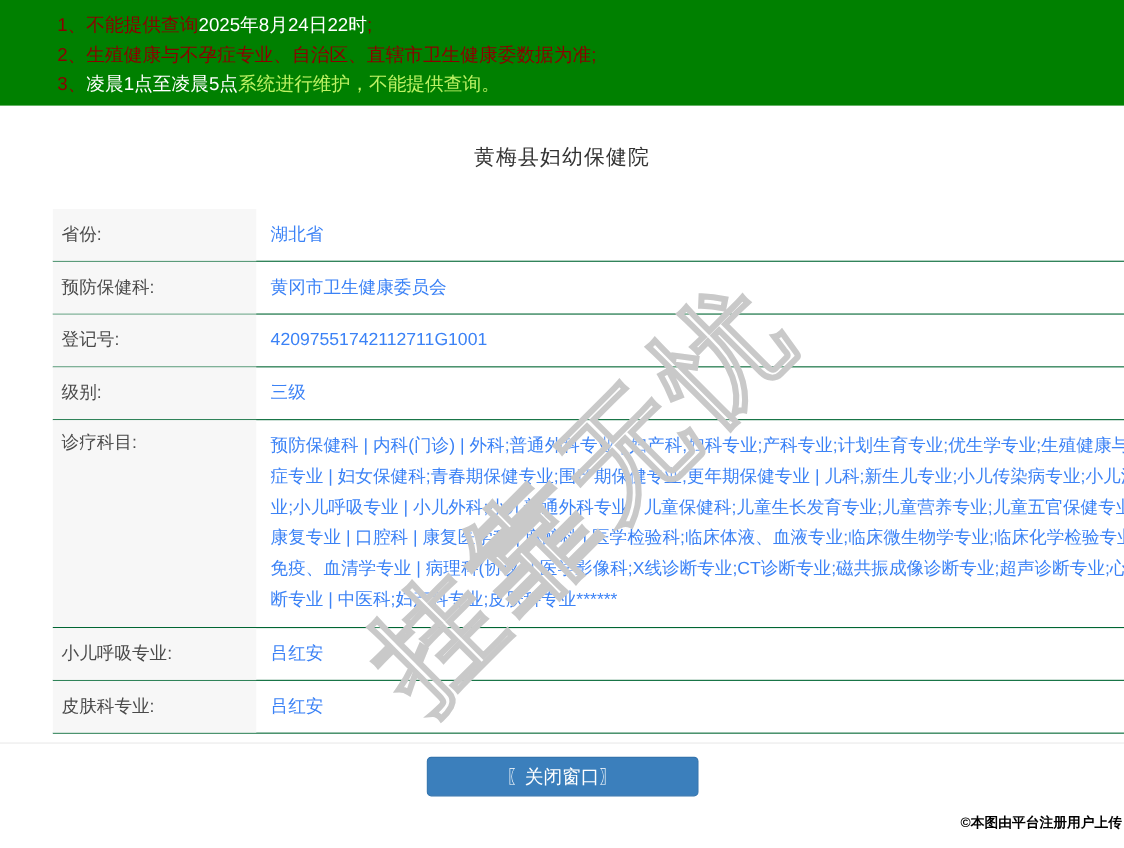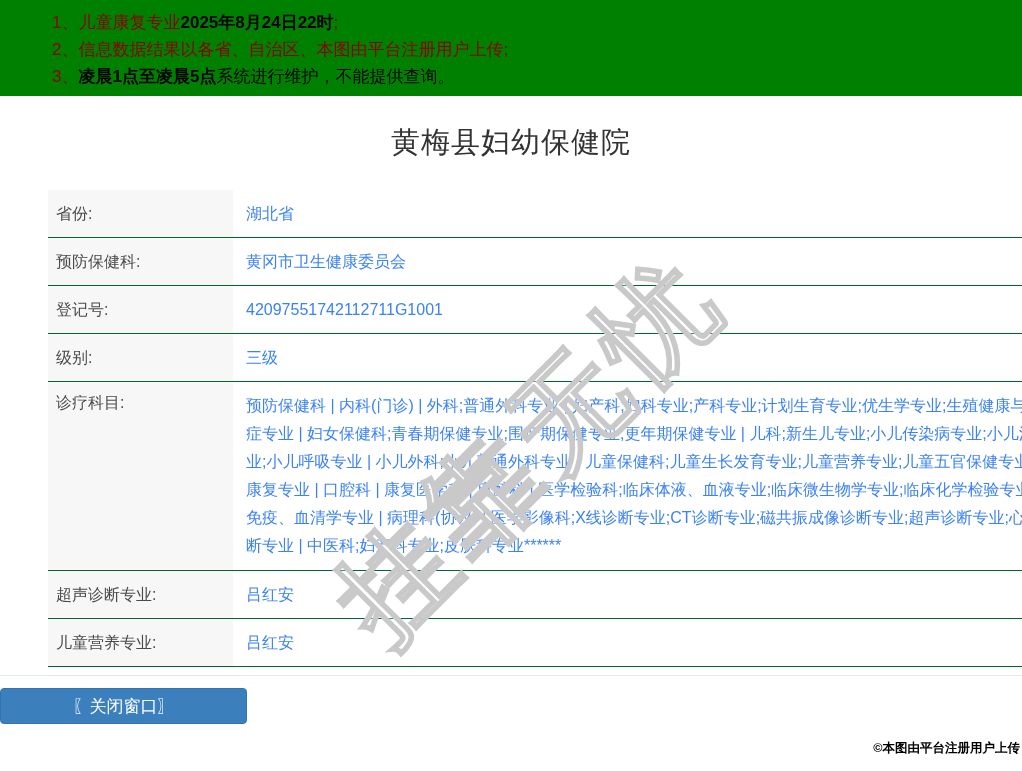--- a/index.html
+++ b/index.html
@@ -20,30 +20,30 @@
     width: 100%; height: 96px;
     background: #008000;
     padding: 9px 10px 6px 52px;
   }
   .banner .note {
     font-size: 17px;
     line-height: 27px;
     color: #8B0000;
     white-space: nowrap;
   }
-  .banner .hl { color: #000000; font-weight: bold; }
-  .banner .wh { color: #000000; }
+  .banner .hl { color: #ffffff; font-weight: normal; }
+  .banner .wh { color: #bef264; }
 
   
   .title-wrap {
     height: 94px;
     display: flex; align-items: center; justify-content: center;
   }
   .title {
-    font-size: 29px;
+    font-size: 19px;
     color: #333333;
     font-weight: 500;
     letter-spacing: 1px;
   }
 
   
   .info-table { width: 100%; margin-left: 48px; }
   .info-row {
     display: flex;
     align-items: stretch;
@@ -82,21 +82,21 @@
     pointer-events: none;
     z-index: 5;
   }
 
   
   .footer {
     margin-top: 8px;
     border-top: 1px solid #e9e9e9;
     padding-top: 12px;
     display: flex;
-    justify-content: flex-start;
+    justify-content: center;
   }
   .close-btn {
     width: 247px;
     height: 36px;
     background: #3b7fbc;
     border: 1px solid #3474ad;
     border-radius: 4px;
     color: #ffffff;
     font-size: 17px;
     font-family: inherit;
@@ -114,22 +114,22 @@
       -1px -1px 0 #fff, 1px -1px 0 #fff, -1px 1px 0 #fff, 1px 1px 0 #fff,
       -1px 0 0 #fff, 1px 0 0 #fff, 0 -1px 0 #fff, 0 1px 0 #fff;
   }
 </style>
 </head>
 <body>
 
 <div class="page">
 
   <div class="banner">
-    <div class="note"><span>1、</span><span>儿童康复专业</span><span class="hl">2025年8月24日22时</span><span>;</span></div>
-    <div class="note"><span>2、</span><span>信息数据结果以各省、自治区、本图由平台注册用户上传;</span></div>
+    <div class="note"><span>1、</span><span>不能提供查询</span><span class="hl">2025年8月24日22时</span><span>;</span></div>
+    <div class="note"><span>2、</span><span>生殖健康与不孕症专业、自治区、直辖市卫生健康委数据为准;</span></div>
     <div class="note"><span>3、</span><span class="hl">凌晨1点至凌晨5点</span><span class="wh">系统进行维护，不能提供查询。</span></div>
   </div>
 
   <div class="title-wrap">
     <div class="title">黄梅县妇幼保健院</div>
   </div>
 
   <div class="info-table">
     <div class="info-row">
       <div class="info-label">省份:</div>
@@ -145,25 +145,25 @@
     </div>
     <div class="info-row">
       <div class="info-label">级别:</div>
       <div class="info-value">三级</div>
     </div>
     <div class="info-row tall">
       <div class="info-label">诊疗科目:</div>
       <div class="info-value">预防保健科 | 内科(门诊) | 外科;普通外科专业 | 妇产科;妇科专业;产科专业;计划生育专业;优生学专业;生殖健康与不孕症专业 | 妇女保健科;青春期保健专业;围产期保健专业;更年期保健专业 | 儿科;新生儿专业;小儿传染病专业;小儿消化专业;小儿呼吸专业 | 小儿外科;小儿普通外科专业 | 儿童保健科;儿童生长发育专业;儿童营养专业;儿童五官保健专业;儿童康复专业 | 口腔科 | 康复医学科 | 麻醉科 | 医学检验科;临床体液、血液专业;临床微生物学专业;临床化学检验专业;临床免疫、血清学专业 | 病理科(协议) | 医学影像科;X线诊断专业;CT诊断专业;磁共振成像诊断专业;超声诊断专业;心电诊断专业 | 中医科;妇产科专业;皮肤科专业******</div>
     </div>
     <div class="info-row">
-      <div class="info-label">超声诊断专业:</div>
+      <div class="info-label">小儿呼吸专业:</div>
       <div class="info-value">吕红安</div>
     </div>
     <div class="info-row">
-      <div class="info-label">儿童营养专业:</div>
+      <div class="info-label">皮肤科专业:</div>
       <div class="info-value">吕红安</div>
     </div>
   </div>
 
   <div class="watermark">挂靠无忧</div>
 
   <div class="footer">
     <div class="close-btn">〖关闭窗口〗</div>
   </div>
 

